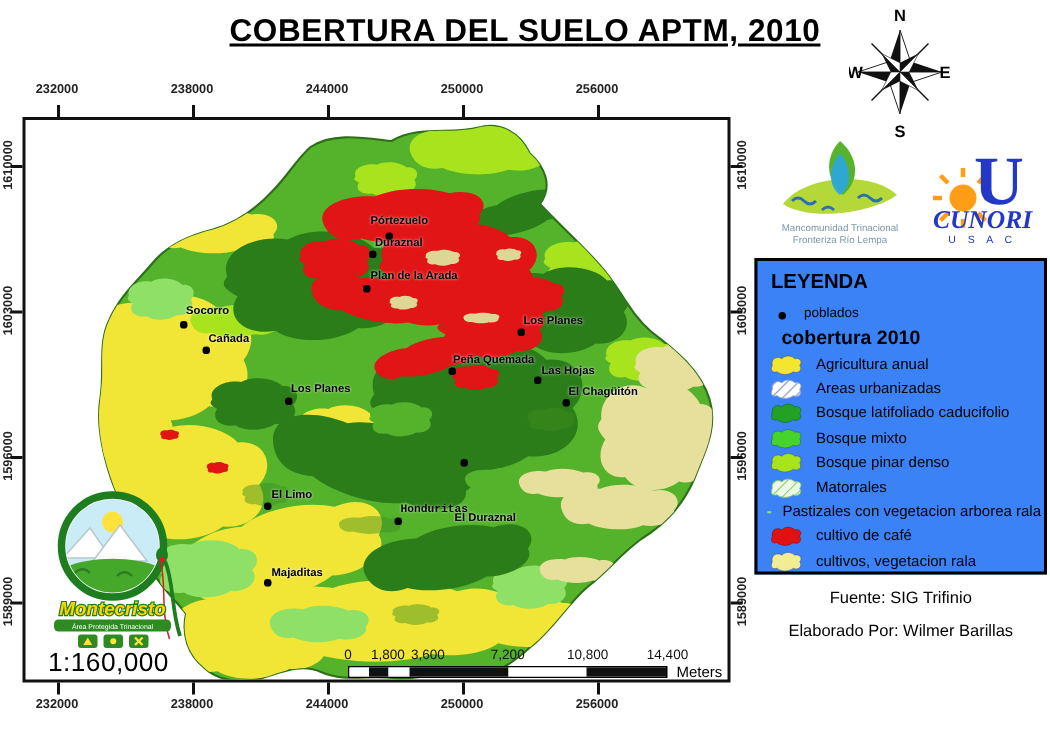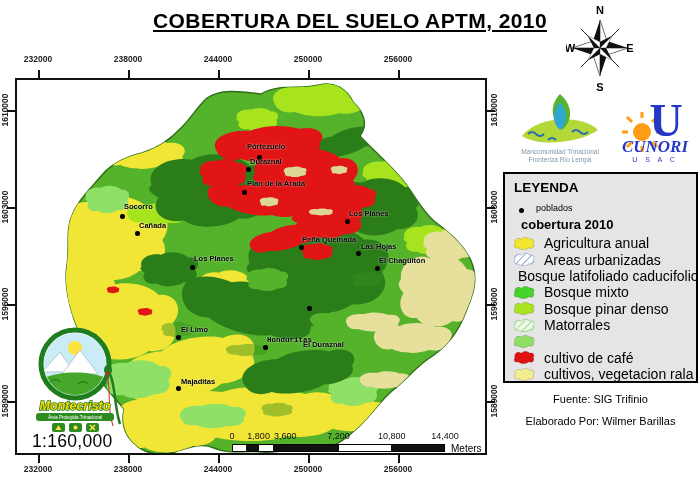--- a/index.html
+++ b/index.html
@@ -16,29 +16,29 @@
   .coord-y{position:absolute;width:56px;height:10px;text-align:center;font-size:8.5px;font-weight:bold;
            color:#222;transform:rotate(-90deg);}
   .tick-v{position:absolute;width:1.5px;height:8px;background:#111;}
   .tick-h{position:absolute;width:8px;height:1.5px;background:#111;}
   
   .pl-label{position:absolute;font-size:7.5px;font-weight:bold;color:#000;white-space:nowrap;
             text-shadow:0 0 2px rgba(255,255,255,.85);}
   .pl-dot{position:absolute;width:4.5px;height:4.5px;border-radius:50%;background:#000;}
   
   .legend{position:absolute;left:503px;top:172px;width:195px;height:211px;border:2px solid #000;
-          box-sizing:border-box;background:#e5e5e5;}
+          box-sizing:border-box;background:#3b82f6;}
   .lg-title{position:absolute;left:9px;top:6px;font-size:13.5px;font-weight:bold;}
   .lg-pob{position:absolute;left:14px;top:29px;display:flex;align-items:flex-end;gap:12px;}
   .lg-pob-dot{width:5px;height:5px;border-radius:50%;background:#000;}
   .lg-pob-label{font-size:9px;}
   .lg-sub{position:absolute;left:16px;top:43px;font-size:13px;font-weight:bold;}
   .lg-items{position:absolute;left:6px;top:61px;right:2px;}
   .lg-row{display:flex;align-items:center;height:16.4px;gap:7px;}
-  .lg-label{font-size:14px;white-space:nowrap;}
+  .lg-label{font-size:10px;white-space:nowrap;}
   
   .info{position:absolute;left:503px;top:389px;width:195px;text-align:center;}
   .info div{font-size:11px;line-height:21.5px;}
   
   .scale-ratio{position:absolute;left:32px;top:431px;font-size:17.5px;letter-spacing:.3px;}
   .sb-label{position:absolute;width:50px;text-align:center;font-size:9px;color:#111;top:431px;}
   .scalebar{position:absolute;left:232px;top:444px;width:213px;height:8px;border:1px solid #000;
             background:#fff;box-sizing:border-box;}
   .sb-seg{position:absolute;top:0;bottom:0;}
   .sb-unit{position:absolute;left:451px;top:443px;font-size:10px;}
@@ -317,20 +317,21 @@
         <div class="lg-row">
           <svg width="26" height="15" viewBox="0 0 23 14">
             <path d="M3,7 C2,3 6,1 9,3 C11,.5 15,1 17,3 C20,2 22,5 20,7 C22,10 19,12.5 16,11 C13,13.5 8,13 6,11 C3,12 1.5,10 3,7 Z" fill="url(#hatchM)" stroke="#7cc96c" stroke-width=".6"></path>
           </svg>
           <span class="lg-label">Matorrales</span>
         </div>
         <div class="lg-row">
           <svg width="26" height="15" viewBox="0 0 23 14">
             <path d="M3,7 C2,3 6,1 9,3 C11,.5 15,1 17,3 C20,2 22,5 20,7 C22,10 19,12.5 16,11 C13,13.5 8,13 6,11 C3,12 1.5,10 3,7 Z" fill="#90e065" stroke="rgba(0,0,0,.25)" stroke-width=".6"></path>
           </svg>
+          <span class="lg-label">Pastizales con vegetacion arborea rala</span>
         </div>
         <div class="lg-row">
           <svg width="26" height="15" viewBox="0 0 23 14">
             <path d="M3,7 C2,3 6,1 9,3 C11,.5 15,1 17,3 C20,2 22,5 20,7 C22,10 19,12.5 16,11 C13,13.5 8,13 6,11 C3,12 1.5,10 3,7 Z" fill="#e01111" stroke="rgba(0,0,0,.25)" stroke-width=".6"></path>
           </svg>
           <span class="lg-label">cultivo de café</span>
         </div>
         <div class="lg-row">
           <svg width="26" height="15" viewBox="0 0 23 14">
             <path d="M3,7 C2,3 6,1 9,3 C11,.5 15,1 17,3 C20,2 22,5 20,7 C22,10 19,12.5 16,11 C13,13.5 8,13 6,11 C3,12 1.5,10 3,7 Z" fill="#f2ec94" stroke="rgba(0,0,0,.25)" stroke-width=".6"></path>

